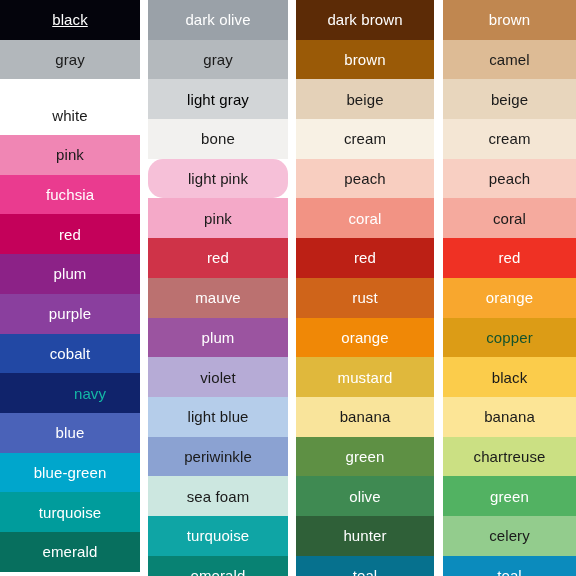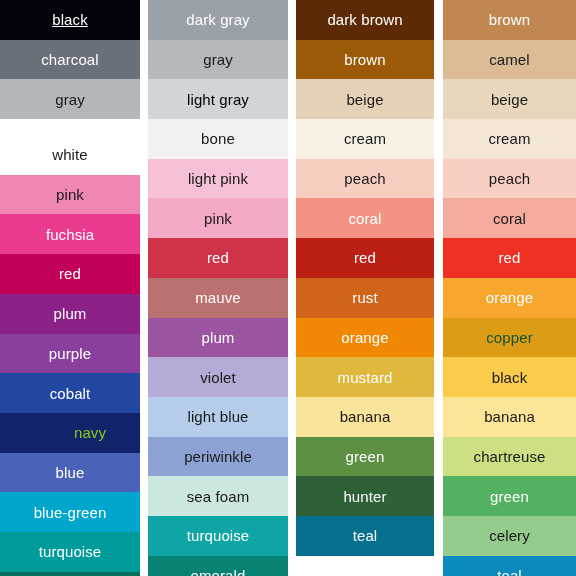--- a/index.html
+++ b/index.html
@@ -44,23 +44,20 @@
   .swatch .label { pointer-events:none; }
 </style>
 </head>
 <body>
 
 <div id="grid">
     <div class="column col-0">
       <div class="swatch" style="background-color: rgb(4, 4, 12); color: rgb(255, 255, 255); text-decoration: underline;">
         <span class="label">black</span>
       </div>
-      <div class="swatch" style="background-color: rgb(105, 112, 121); color: rgb(255, 255, 255);">
-        <span class="label">charcoal</span>
-      </div>
       <div class="swatch" style="background-color: rgb(178, 183, 187); color: rgb(26, 26, 26);">
         <span class="label">gray</span>
       </div>
       <div class="swatch" style="background-color: rgb(255, 255, 255); color: rgb(26, 26, 26); margin-top: 16px;">
         <span class="label">white</span>
       </div>
       <div class="swatch" style="background-color: rgb(240, 134, 180); color: rgb(26, 26, 26);">
         <span class="label">pink</span>
       </div>
       <div class="swatch" style="background-color: rgb(234, 59, 143); color: rgb(255, 255, 255);">
@@ -71,50 +68,50 @@
       </div>
       <div class="swatch" style="background-color: rgb(140, 34, 135); color: rgb(255, 255, 255);">
         <span class="label">plum</span>
       </div>
       <div class="swatch" style="background-color: rgb(138, 63, 158); color: rgb(255, 255, 255);">
         <span class="label">purple</span>
       </div>
       <div class="swatch" style="background-color: rgb(34, 72, 164); color: rgb(255, 255, 255);">
         <span class="label">cobalt</span>
       </div>
-      <div class="swatch" style="background-color: rgb(16, 35, 107); color: #84cc16; padding-left: 40px;">
+      <div class="swatch" style="background-color: rgb(16, 35, 107); color: #14b8a6; padding-left: 40px;">
         <span class="label">navy</span>
       </div>
       <div class="swatch" style="background-color: rgb(74, 98, 184); color: rgb(255, 255, 255);">
         <span class="label">blue</span>
       </div>
       <div class="swatch" style="background-color: rgb(0, 166, 204); color: rgb(255, 255, 255);">
         <span class="label">blue-green</span>
       </div>
       <div class="swatch" style="background-color: rgb(0, 156, 156); color: rgb(255, 255, 255);">
         <span class="label">turquoise</span>
       </div>
       <div class="swatch" style="background-color: rgb(7, 111, 94); color: rgb(255, 255, 255);">
         <span class="label">emerald</span>
       </div>
     </div>
     <div class="column col-1">
       <div class="swatch" style="background-color: rgb(154, 161, 168); color: rgb(255, 255, 255);">
-        <span class="label">dark gray</span>
+        <span class="label">dark olive</span>
       </div>
       <div class="swatch" style="background-color: rgb(180, 185, 189); color: rgb(26, 26, 26);">
         <span class="label">gray</span>
       </div>
       <div class="swatch" style="background-color: rgb(210, 213, 215); color: #000000;">
         <span class="label">light gray</span>
       </div>
       <div class="swatch" style="background-color: rgb(242, 241, 239); color: rgb(26, 26, 26);">
         <span class="label">bone</span>
       </div>
-      <div class="swatch" style="background-color: rgb(246, 192, 216); color: rgb(26, 26, 26);">
+      <div class="swatch" style="background-color: rgb(246, 192, 216); color: rgb(26, 26, 26); border-radius: 15px;">
         <span class="label">light pink</span>
       </div>
       <div class="swatch" style="background-color: rgb(244, 169, 200); color: rgb(26, 26, 26);">
         <span class="label">pink</span>
       </div>
       <div class="swatch" style="background-color: rgb(207, 51, 72); color: rgb(255, 255, 255);">
         <span class="label">red</span>
       </div>
       <div class="swatch" style="background-color: rgb(187, 113, 112); color: rgb(255, 255, 255);">
         <span class="label">mauve</span>
@@ -171,20 +168,23 @@
       </div>
       <div class="swatch" style="background-color: rgb(224, 184, 60); color: rgb(255, 255, 255);">
         <span class="label">mustard</span>
       </div>
       <div class="swatch" style="background-color: rgb(249, 228, 155); color: rgb(26, 26, 26);">
         <span class="label">banana</span>
       </div>
       <div class="swatch" style="background-color: rgb(94, 144, 68); color: rgb(255, 255, 255);">
         <span class="label">green</span>
       </div>
+      <div class="swatch" style="background-color: rgb(63, 138, 82); color: rgb(255, 255, 255);">
+        <span class="label">olive</span>
+      </div>
       <div class="swatch" style="background-color: rgb(47, 96, 56); color: rgb(255, 255, 255);">
         <span class="label">hunter</span>
       </div>
       <div class="swatch" style="background-color: rgb(6, 113, 142); color: rgb(255, 255, 255);">
         <span class="label">teal</span>
       </div>
     </div>
     <div class="column col-3">
       <div class="swatch" style="background-color: rgb(192, 135, 80); color: rgb(255, 255, 255);">
         <span class="label">brown</span>

